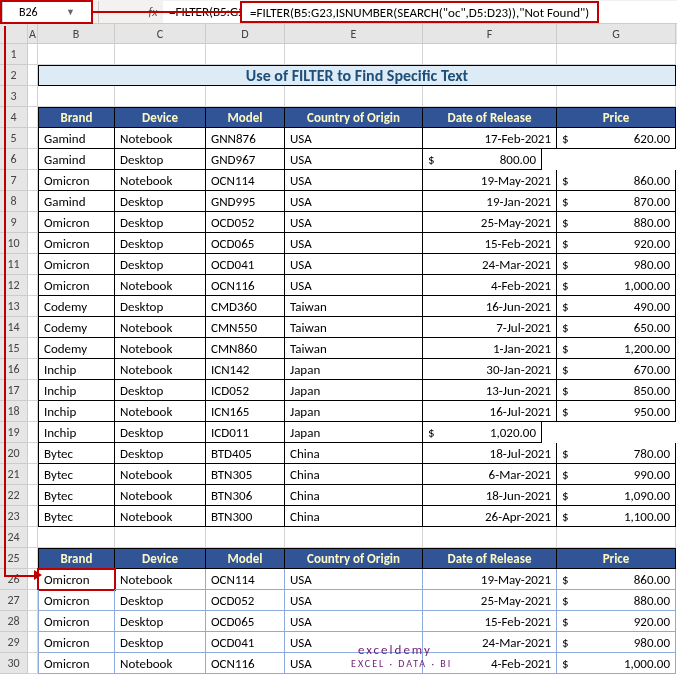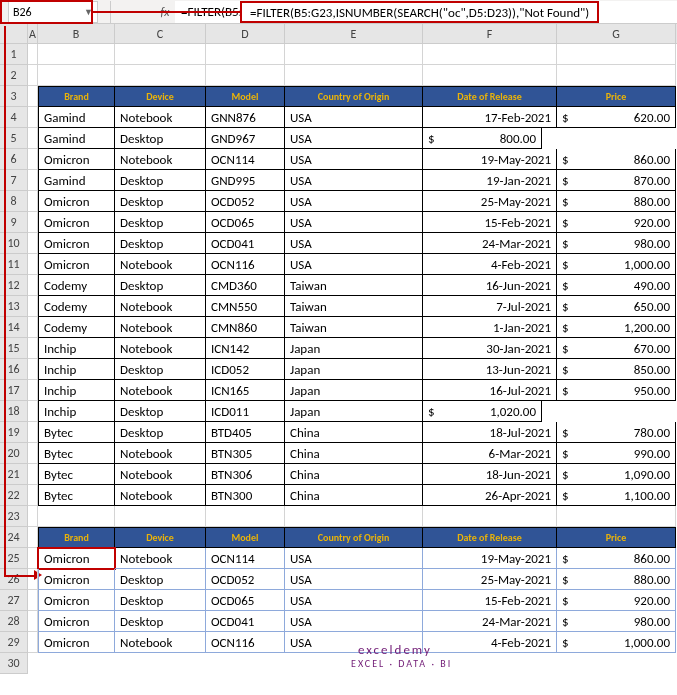--- a/index.html
+++ b/index.html
@@ -21,22 +21,22 @@
     border-bottom: 1px solid #ccc;
     background: #f3f2f1;
   }
   .namebox {
     display: flex;
     align-items: center;
     width: 90px;
     height: 22px;
     background: #fff;
     border: 1px solid #ccc;
-    margin: 1px 8px;
-    padding: 0 4px;
+    margin: 1px 2px;
+    padding: 0 16px;
     font-size: 12px;
   }
   .namebox .chev { margin-left: auto; font-size: 9px; color: #666; }
   .divider-v { width:1px; height:22px; background:#ccc; margin:0 4px; }
   .fx-btn {
     width: 20px; height:20px; display:flex; align-items:center; justify-content:center;
     font-style: italic; font-size:12px; color:#555; cursor:pointer;margin-left:40px;
   }
   .formula-input {
     flex:1; height:22px; border:none; background:#fff; padding:0 6px;
@@ -76,22 +76,22 @@
   .cC{width:91px;}
   .cD{width:79px;}
   .cE{width:138px;}
   .cF{width:134px;}
   .cG{width:119px;}
   .title-row td, .title-cell {
     background:#ddebf7; font-weight:bold; font-size:16px; color:#1f4e78;
     justify-content:center;
   }
   .header-cell {
-    background:#305496; color:#eab308; font-weight:bold; justify-content:center;
-    font-size:10px;
+    background:#305496; color:#fef9c3; font-weight:bold; justify-content:center;
+    font-size:13px;
   }
   .data-cell { border-right:1px solid #000; border-bottom:1px solid #000; }
   .filter-cell { border-right:1px solid #8ea9db; border-bottom:1px solid #8ea9db; }
   .rt { justify-content:flex-end; }
   .currency { display:flex; width:100%; }
   .currency .sym{margin-right:auto;}
   .tbl-border-top { border-top:1px solid #000;}
   .tbl-border-left { border-left:1px solid #000;}
   .red-box-namebox {
     position:absolute; top:0; left:0; width:93px; height:24px;
@@ -187,20 +187,24 @@
         <div class="cell cA"></div>
         <div class="cell cB"></div>
         <div class="cell cC"></div>
         <div class="cell cD"></div>
         <div class="cell cE"></div>
         <div class="cell cF"></div>
         <div class="cell cG"></div>
       </div>
       <div class="row">
         <div class="cell cA"></div>
+        <div class="cell title-cell tbl-border-top tbl-border-left data-cell" style="width: 638px; justify-content: center;">Use of FILTER to Find Specific Text</div>
+      </div>
+      <div class="row">
+        <div class="cell cA"></div>
         <div class="cell cB"></div>
         <div class="cell cC"></div>
         <div class="cell cD"></div>
         <div class="cell cE"></div>
         <div class="cell cF"></div>
         <div class="cell cG"></div>
       </div>
       <div class="row">
         <div class="cell cA"></div>
         <div class="cell cB header-cell data-cell tbl-border-top tbl-border-left">Brand</div>

